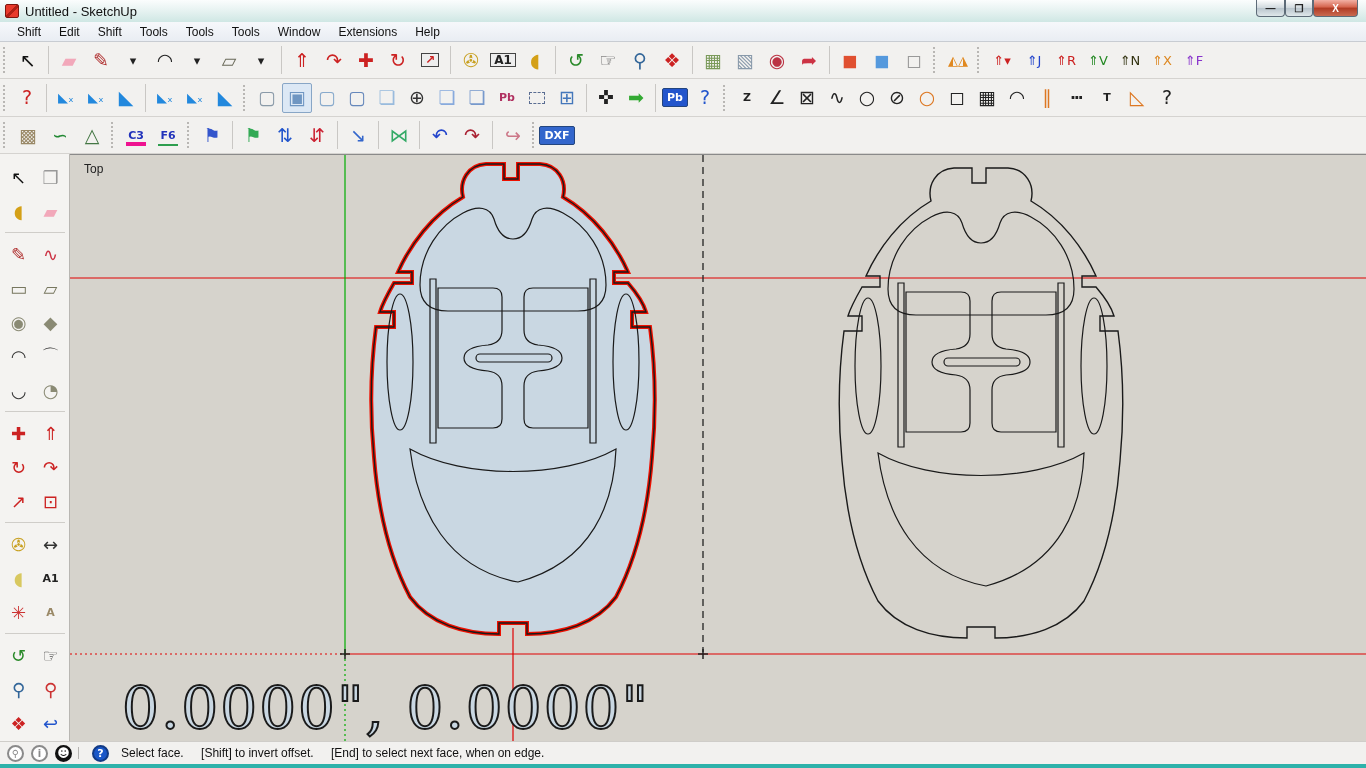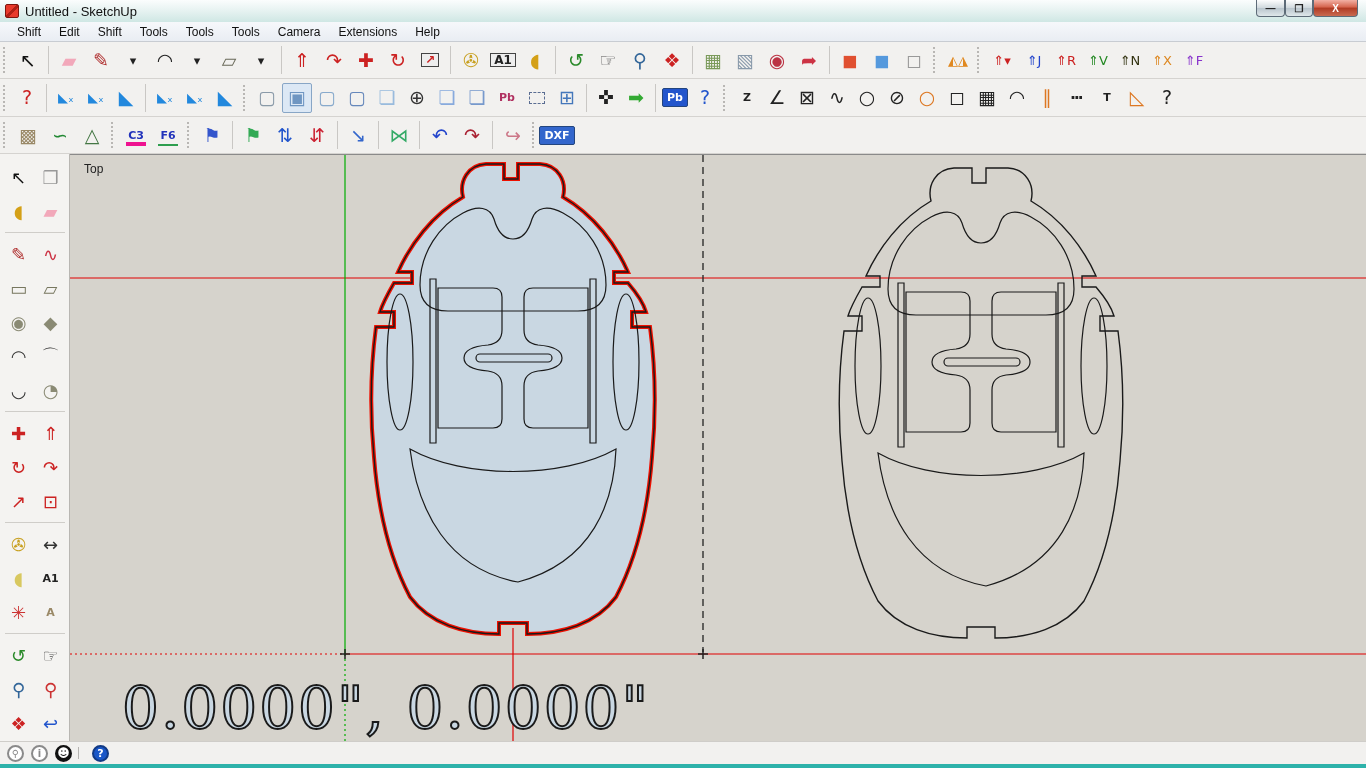--- a/index.html
+++ b/index.html
@@ -96,21 +96,21 @@
     <div class="menu-item">Edit</div>
 
     <div class="menu-item">Shift</div>
 
     <div class="menu-item">Tools</div>
 
     <div class="menu-item">Tools</div>
 
     <div class="menu-item">Tools</div>
 
-    <div class="menu-item">Camera</div>
+    <div class="menu-item">Window</div>
 
     <div class="menu-item">Extensions</div>
 
     <div class="menu-item">Help</div>
   </div>
 
 <div class="toolbar tb1">
 
     <div class="tb-grip" title="gripper"></div>
 
@@ -641,14 +641,19 @@
     </svg>
   </div>
 </div>
 
 <div class="statusbar">
   <div class="sb-circle">⚲</div>
   <div class="sb-circle">i</div>
   <div class="sb-circle person">☻</div>
   <div class="sb-vline"></div>
   <div class="sb-circle help">?</div>
+  <div class="sb-hint" style="margin-left:12px;">
+    <span>Select face.</span>
+    <span>[Shift] to invert offset.</span>
+    <span>[End] to select next face, when on edge.</span>
+  </div>
 </div>
 <div class="teal-strip"></div>
 
 </body></html>

